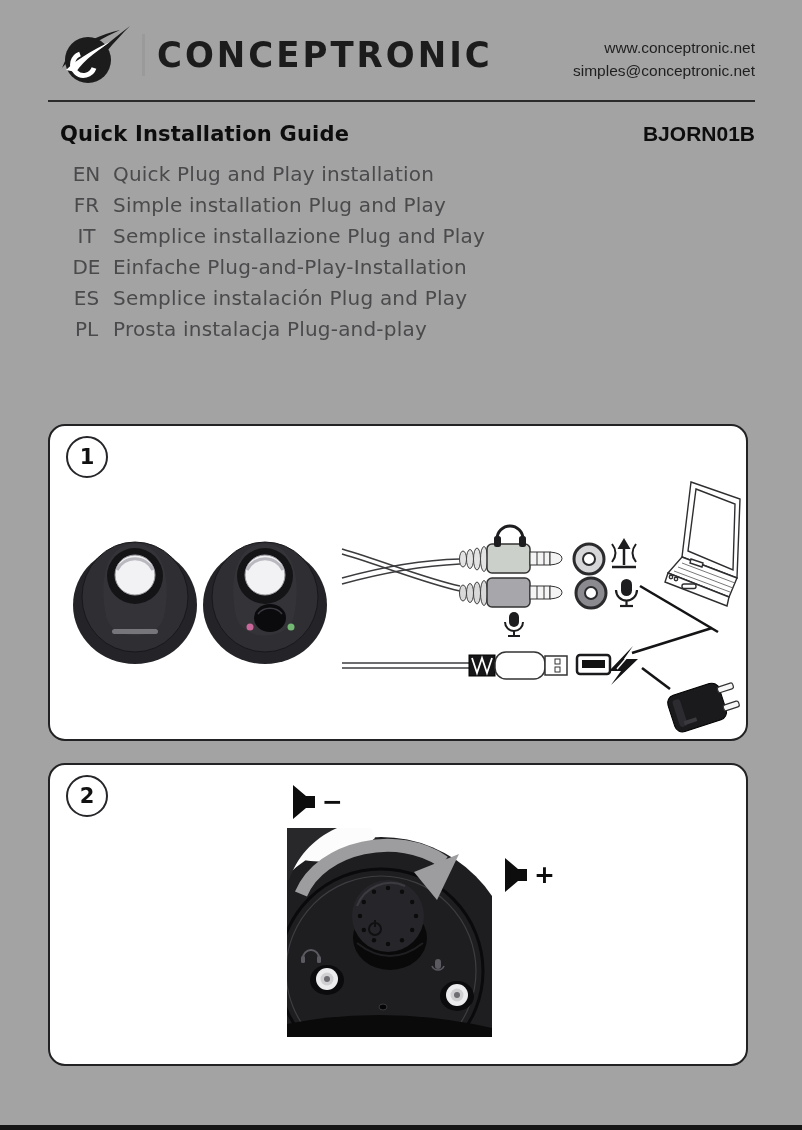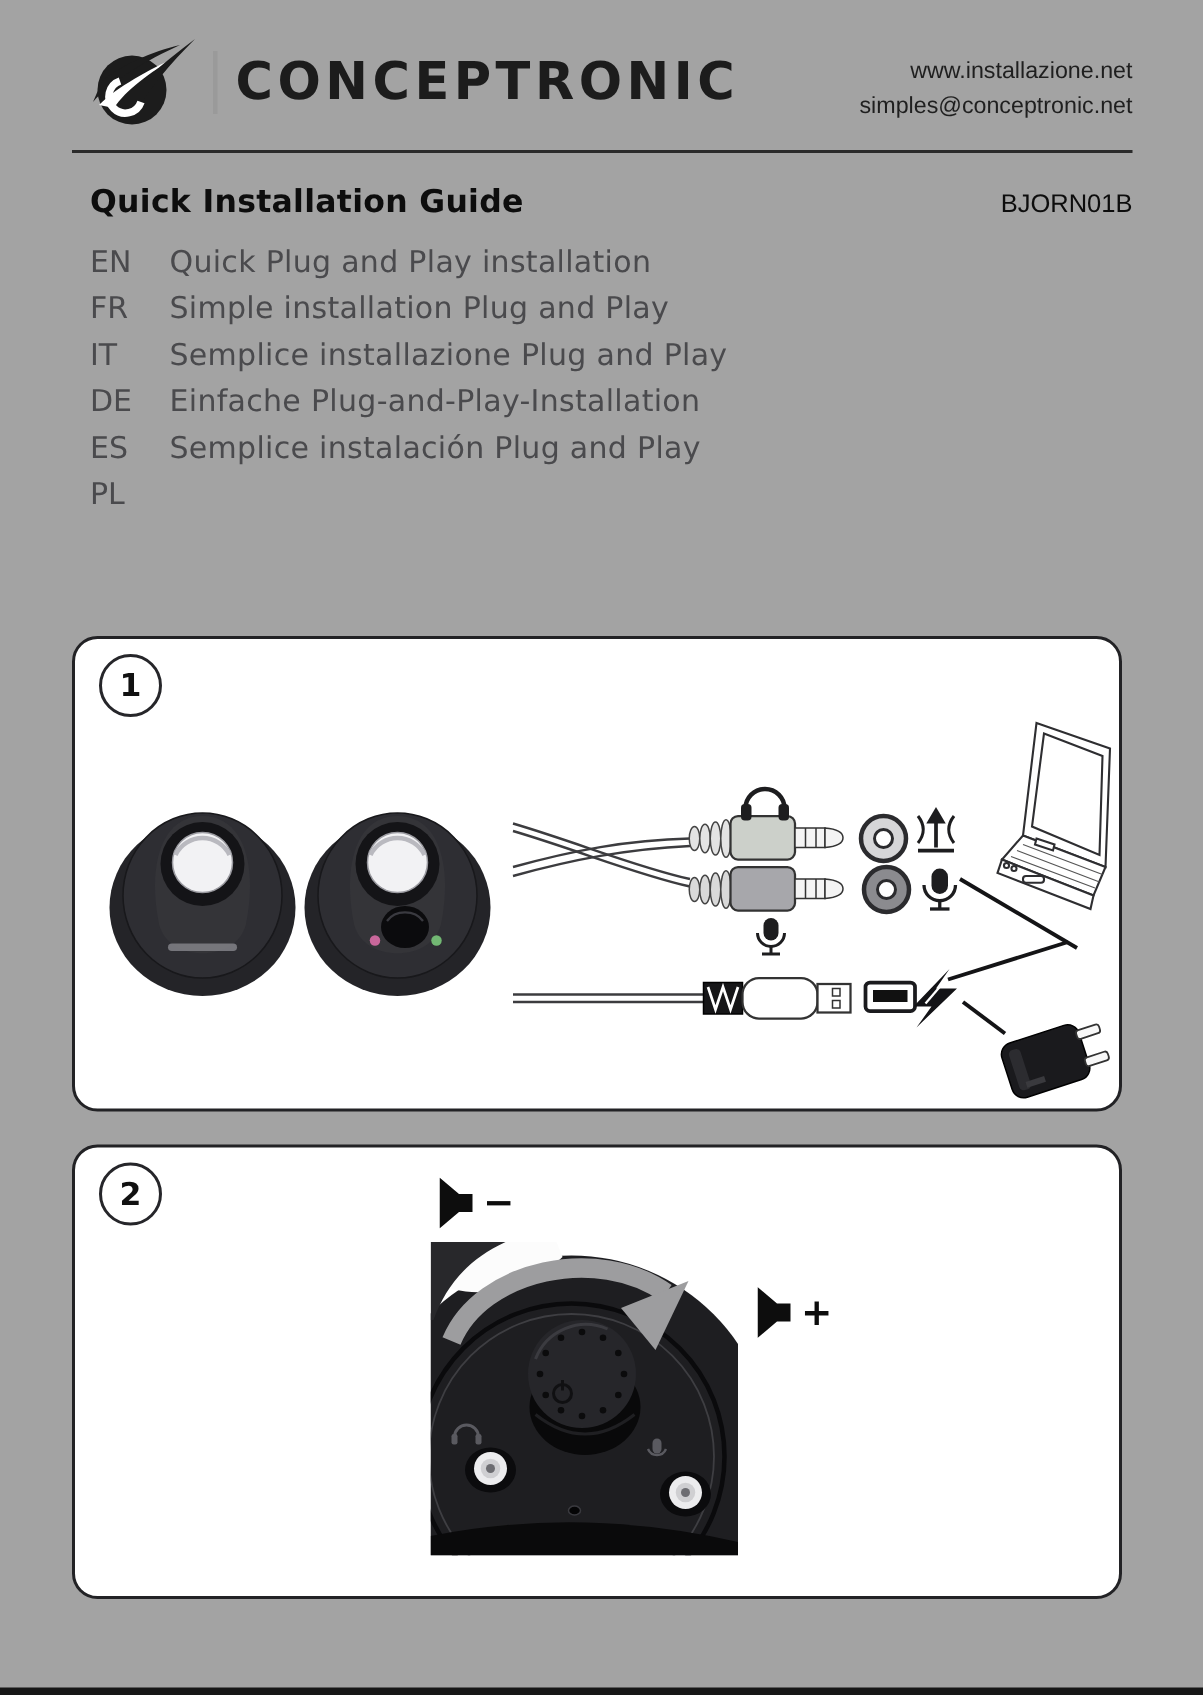--- a/index.html
+++ b/index.html
@@ -14,25 +14,25 @@
   .hdr-contact{position:absolute;right:47px;top:36px;text-align:right;
                font-size:15.5px;line-height:23px;color:#1f1f1f;}
   .rule{position:absolute;left:48px;top:100px;width:707px;height:0;
         border-top:2px solid #2b2b2b;}
 
   
   .titlerow{position:absolute;left:60px;top:122px;width:695px;display:flex;
             justify-content:space-between;align-items:flex-end;}
   .titlerow h1{margin:0;font-family:"DejaVu Sans",sans-serif;font-size:21px;
                font-weight:700;color:#0d0d0d;letter-spacing:0.2px;}
-  .model{font-size:17px;font-weight:400;color:#0d0d0d;}
+  .model{font-size:21px;font-weight:700;color:#0d0d0d;}
 
   
   .langs{position:absolute;left:60px;top:158px;font-family:"DejaVu Sans",sans-serif;}
-  .lang-row{display:flex;height:31px;align-items:center;font-size:20px;color:#4a4a4d;}
+  .lang-row{display:flex;height:31px;align-items:center;font-size:20px;color:#4a4a4d;text-align:center;}
   .lang-code{width:53px;flex:0 0 53px;}
   .lang-text{letter-spacing:0.2px;}
 
   
   .stepbox{position:absolute;left:48px;width:700px;border:2px solid #222225;
            border-radius:17px;box-sizing:border-box;background:#fff;}
   .box1{top:424px;height:317px;}
   .box2{top:763px;height:303px;}
   .badge{position:absolute;left:16px;top:10px;width:38px;height:38px;border-radius:50%;
          border:2.5px solid #26262a;display:flex;align-items:center;justify-content:center;
@@ -60,21 +60,21 @@
       <circle cx="34" cy="36" r="23" fill="#1c1c1c"></circle>
       <path d="M8 44 C 20 30 44 16 66 6 C 48 10 26 20 14 30 Z" fill="#1c1c1c"></path>
       <path d="M12 46 C 24 34 46 22 64 14 C 46 24 30 36 22 48 Z" fill="#ffffff"></path>
       <path d="M20 52 C 34 36 52 20 76 2 C 60 18 44 36 34 56 Z" fill="#1c1c1c"></path>
       <path d="M26 30 a 11 11 0 1 0 14 14" fill="none" stroke="#ffffff" stroke-width="5"></path>
     </svg>
     <div class="logo-divider"></div>
     <div class="brand">CONCEPTRONIC</div>
   </div>
   <div class="hdr-contact">
-    <div>www.installazione.net</div>
+    <div>www.conceptronic.net</div>
     <div>simples@conceptronic.net</div>
   </div>
   <div class="rule"></div>
 
   <div class="titlerow">
     <h1>Quick Installation Guide</h1>
     <div class="model">BJORN01B</div>
   </div>
 
   <div class="langs">
@@ -100,20 +100,21 @@
       </div>
 
 
       <div class="lang-row">
         <span class="lang-code">ES</span>
         <span class="lang-text">Semplice instalación Plug and Play</span>
       </div>
 
       <div class="lang-row">
         <span class="lang-code">PL</span>
+        <span class="lang-text">Prosta instalacja Plug-and-play</span>
       </div>
     </div>
 
   <section class="stepbox box1">
     <div class="badge">1</div>
     <svg class="illus" viewBox="0 0 696 313" preserveAspectRatio="none">
 
       <g>
         <ellipse cx="85" cy="179" rx="62" ry="59" fill="#242428"></ellipse>
         <ellipse cx="85" cy="171" rx="53" ry="55" fill="#2e2e33" stroke="#18181b"></ellipse>

